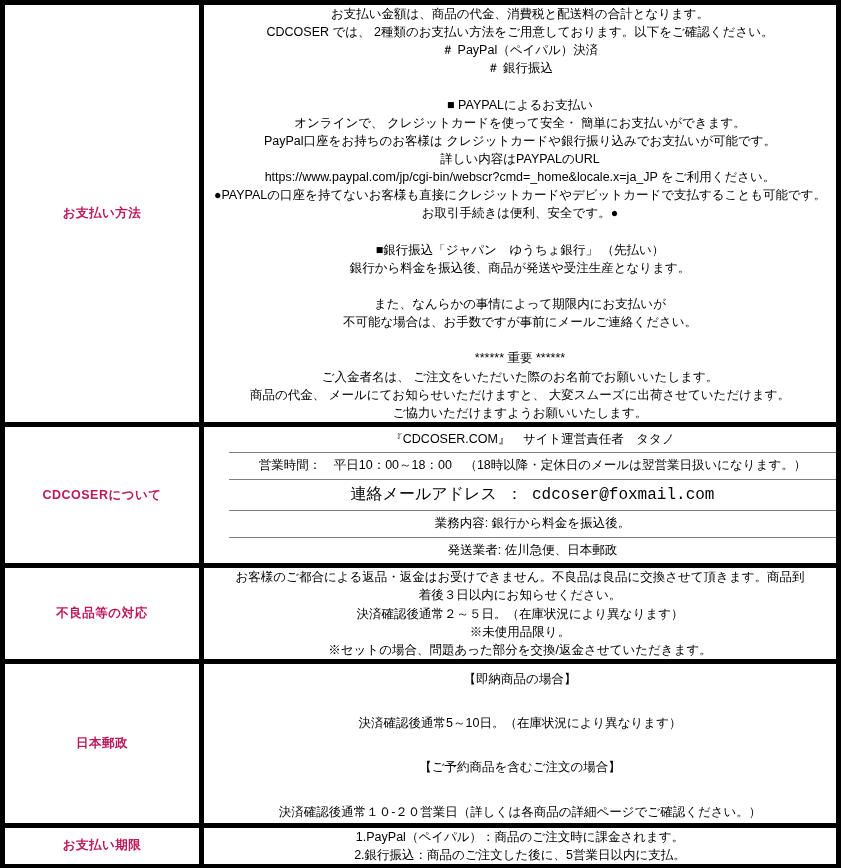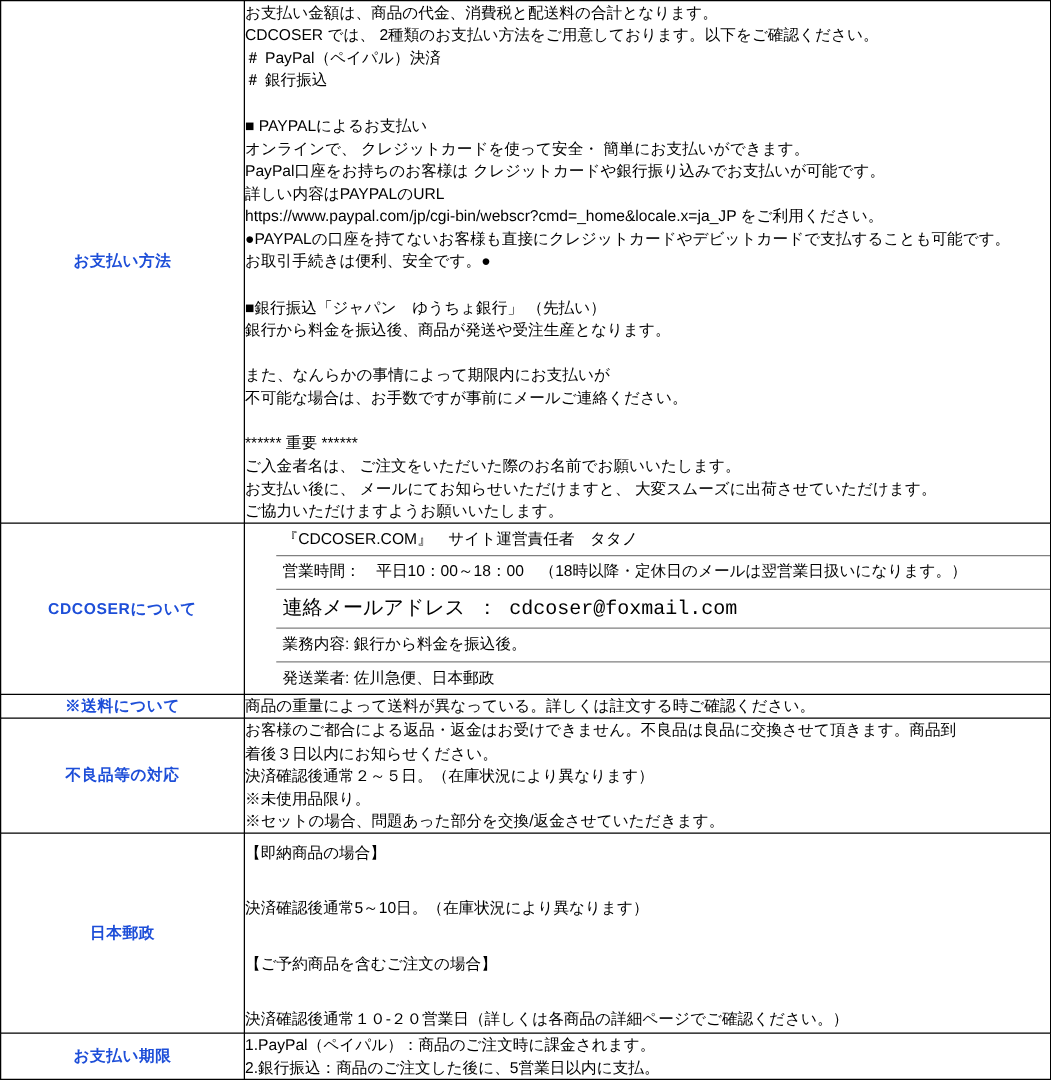--- a/index.html
+++ b/index.html
@@ -16,30 +16,31 @@
   .doc {
     width: 841px;
     box-sizing: border-box;
   }
   table.info {
     border-collapse: collapse;
     width: 841px;
     table-layout: fixed;
   }
   table.info td {
-    border: 1px solid #000000;
+    border: 5px solid #000000;
     vertical-align: middle;
     padding: 0;
+    text-align: center;
   }
   td.label {
     width: 194px;
     text-align: center;
     font-weight: bold;
     font-size: 12.5px;
-    color: #1d4ed8;
+    color: #be185d;
     letter-spacing: 0.5px;
     padding: 4px 2px;
   }
   td.value {
     padding: 3px 4px 3px 5px;
     line-height: 1.45;
     font-size: 12.5px;
   }
   .line {
     display: block;
@@ -95,40 +96,34 @@
             <span class="line">お取引手続きは便利、安全です。●</span>
             <span class="blank"></span>
             <span class="line">■銀行振込「ジャパン　ゆうちょ銀行」 （先払い）</span>
             <span class="line">銀行から料金を振込後、商品が発送や受注生産となります。</span>
             <span class="blank"></span>
             <span class="line">また、なんらかの事情によって期限内にお支払いが</span>
             <span class="line">不可能な場合は、お手数ですが事前にメールご連絡ください。</span>
             <span class="blank"></span>
             <span class="line">****** 重要 ******</span>
             <span class="line">ご入金者名は、 ご注文をいただいた際のお名前でお願いいたします。</span>
-            <span class="line">お支払い後に、 メールにてお知らせいただけますと、 大変スムーズに出荷させていただけます。</span>
+            <span class="line">商品の代金、 メールにてお知らせいただけますと、 大変スムーズに出荷させていただけます。</span>
             <span class="line">ご協力いただけますようお願いいたします。</span>
           </td>
         </tr>
         <tr>
           <td class="label">CDCOSERについて</td>
           <td class="value subcell" style="padding: 0px;">
             <span class="sub-rows">
               <span class="sub-row">『CDCOSER.COM』　サイト運営責任者　タタノ</span>
               <span class="sub-row">営業時間：　平日10：00～18：00　（18時以降・定休日のメールは翌営業日扱いになります。）</span>
               <span class="sub-row mono">連絡メールアドレス ： cdcoser@foxmail.com</span>
               <span class="sub-row">業務内容: 銀行から料金を振込後。</span>
               <span class="sub-row">発送業者: 佐川急便、日本郵政</span>
             </span>
-          </td>
-        </tr>
-        <tr>
-          <td class="label">※送料について</td>
-          <td class="value">
-            <span class="line">商品の重量によって送料が異なっている。詳しくは註文する時ご確認ください。</span>
           </td>
         </tr>
         <tr>
           <td class="label">不良品等の対応</td>
           <td class="value">
             <span class="line">お客様のご都合による返品・返金はお受けできません。不良品は良品に交換させて頂きます。商品到</span>
             <span class="line">着後３日以内にお知らせください。</span>
             <span class="line">決済確認後通常２～５日。（在庫状況により異なります）</span>
             <span class="line">※未使用品限り。</span>
             <span class="line">※セットの場合、問題あった部分を交換/返金させていただきます。</span>

